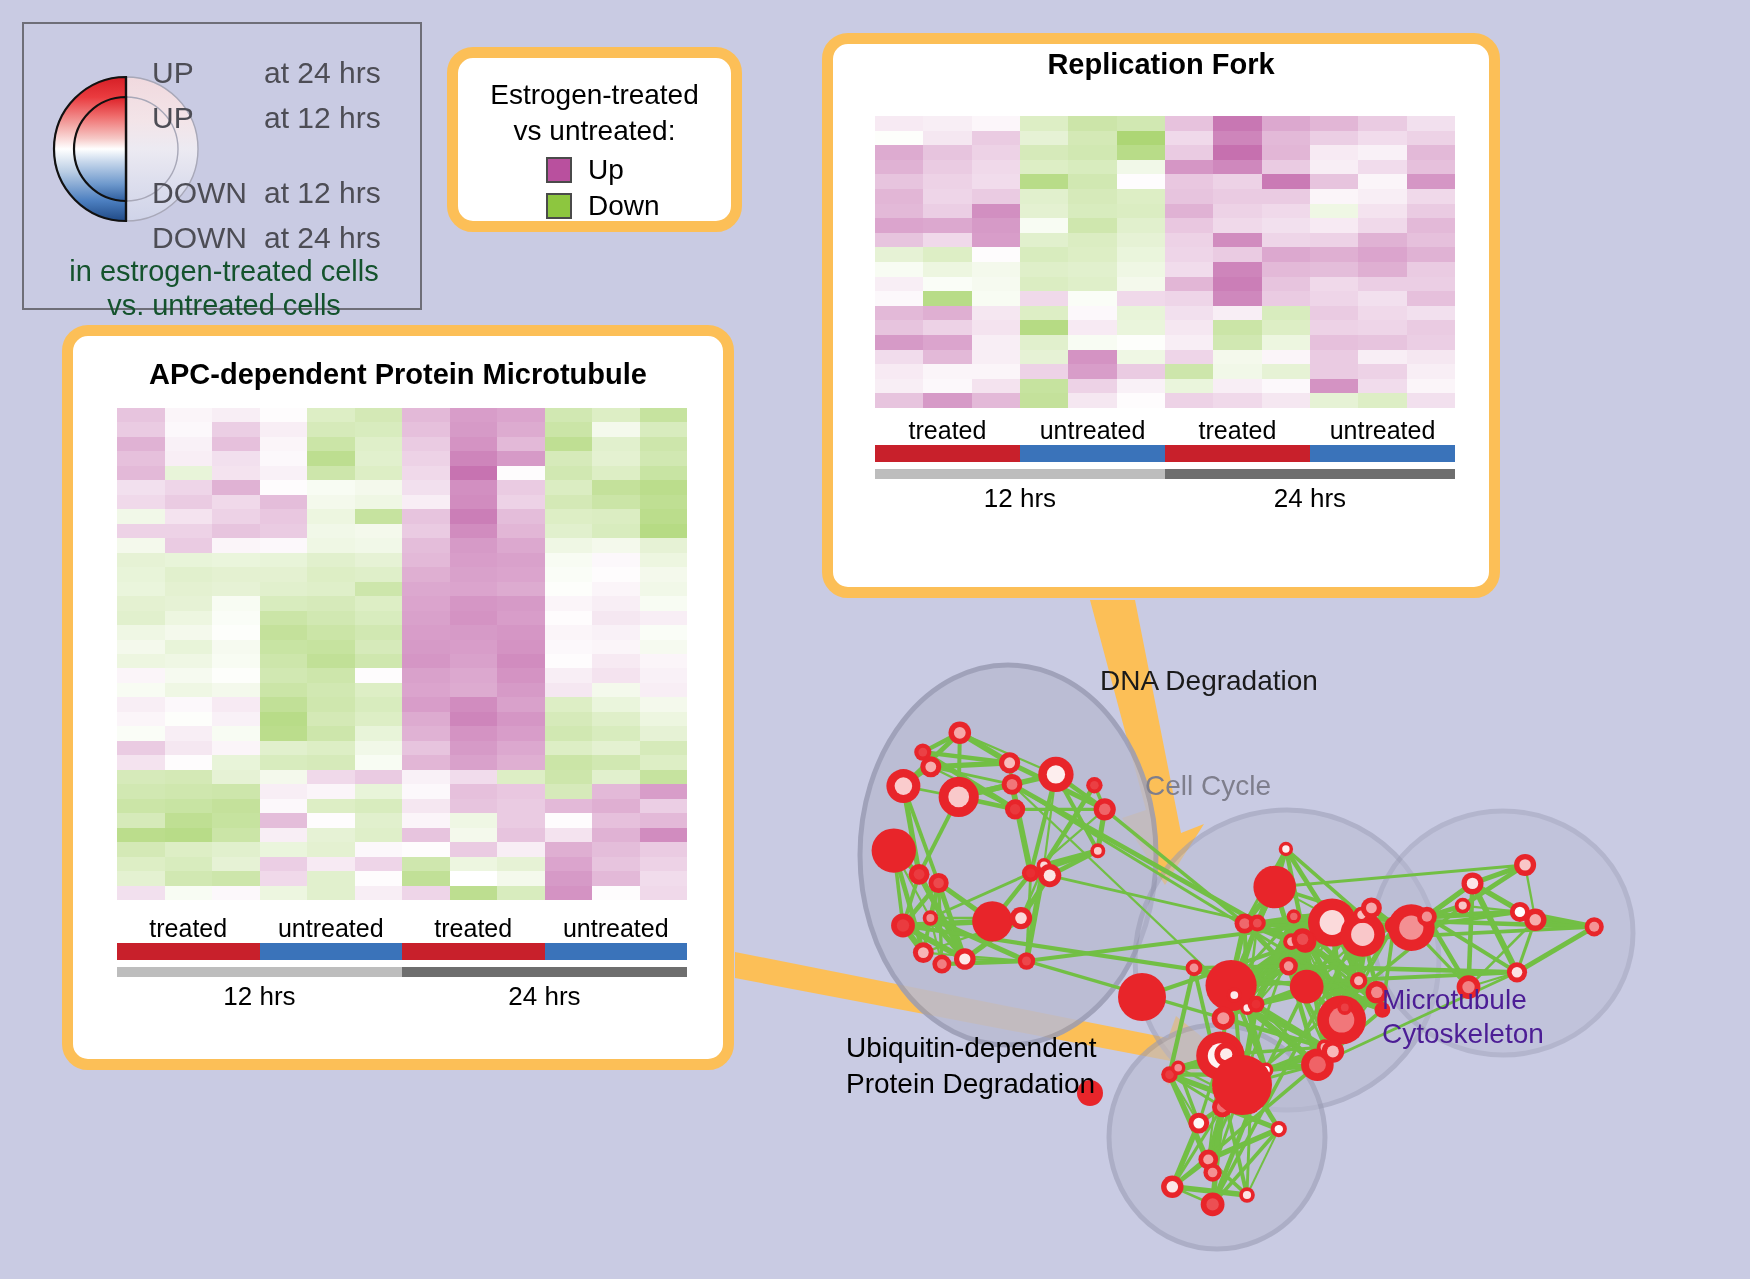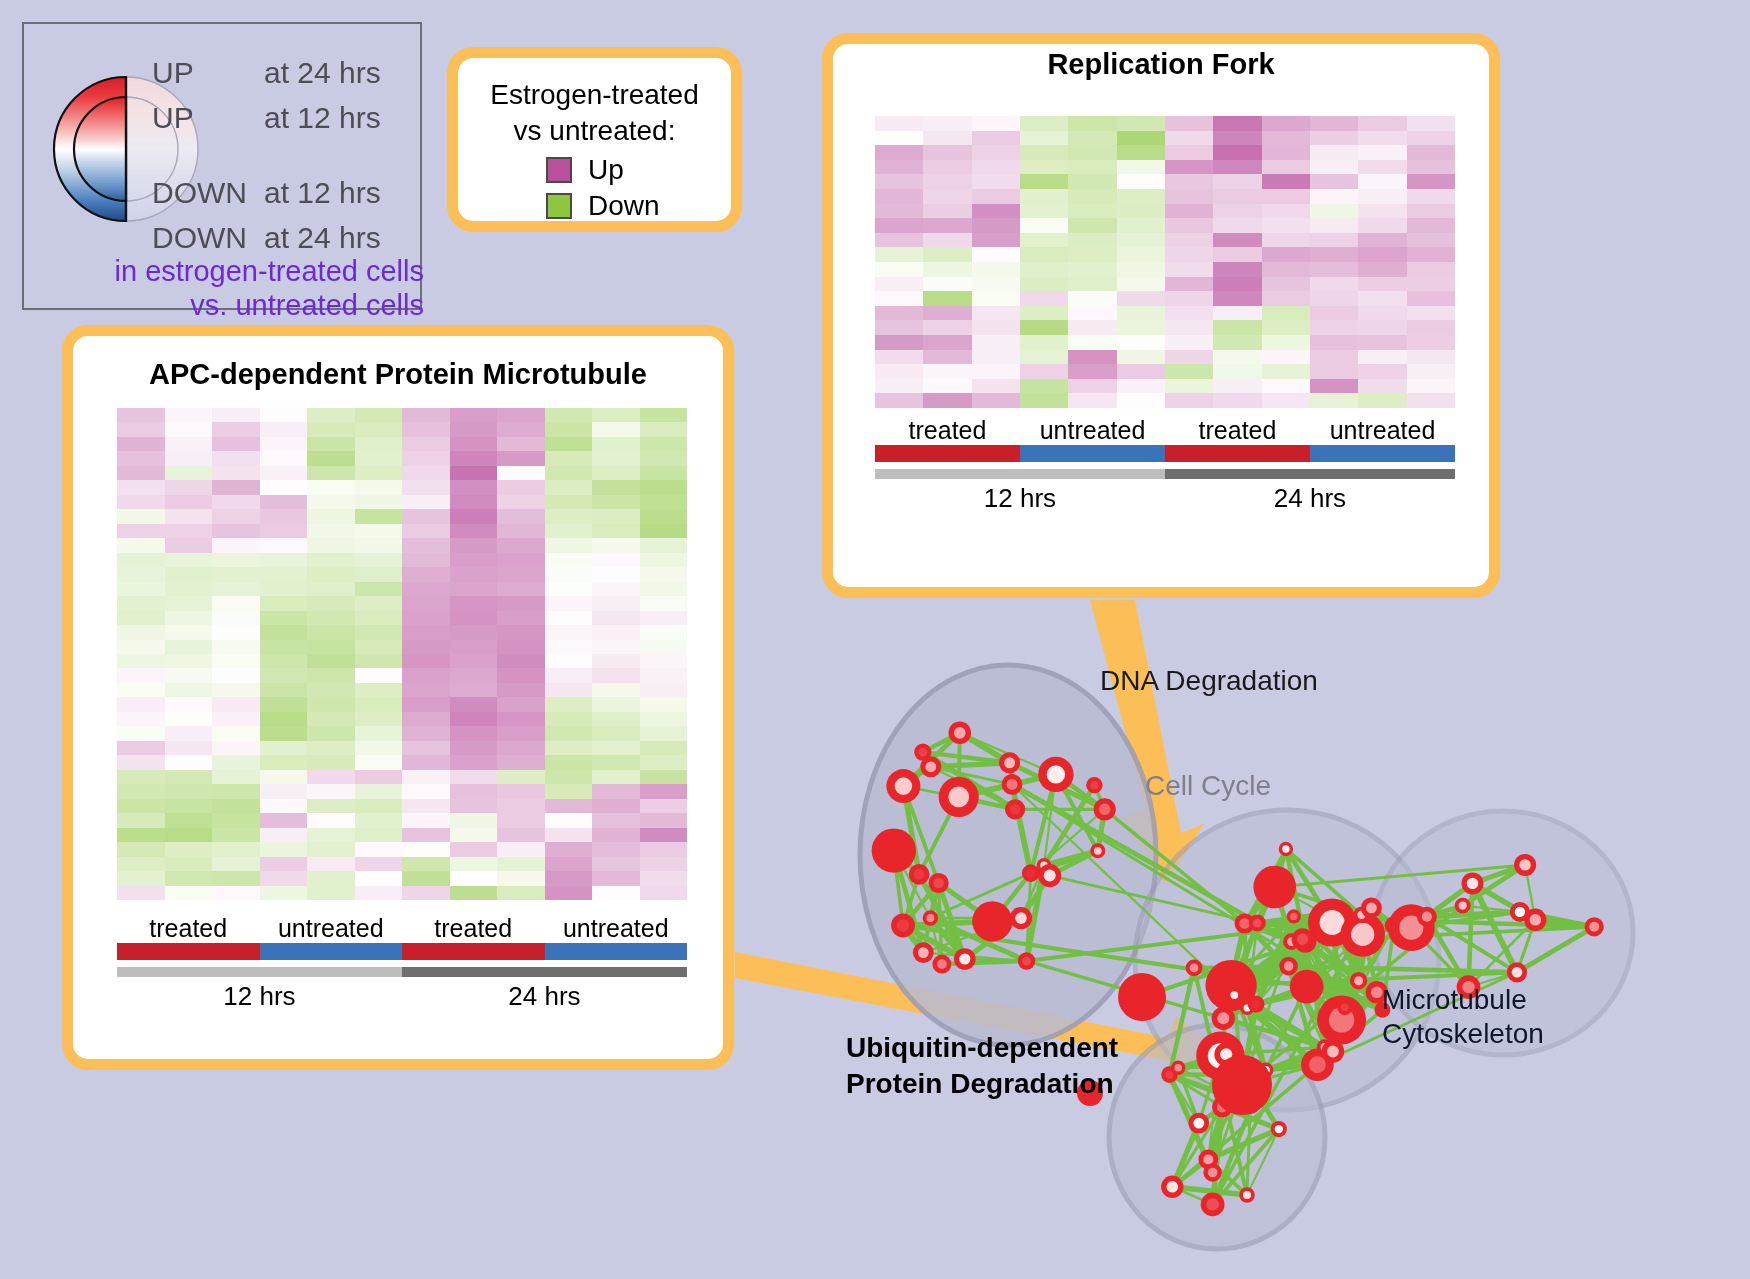--- a/index.html
+++ b/index.html
@@ -16,22 +16,22 @@
     position:absolute;left:22px;top:22px;width:400px;height:288px;
     background:#c9cbe3;border:2px solid #6e6e78;box-sizing:border-box;
   }
   #ring-legend .ring-wrap{position:absolute;left:28px;top:18px;width:148px;height:215px;}
   #ring-legend .rl-rows{position:absolute;left:128px;top:26px;width:266px;}
   .rl-row{display:flex;align-items:baseline;height:45px;}
   .rl-dir{width:112px;color:#4d4d55;font-size:30px;line-height:45px;}
   .rl-time{color:#4d4d55;font-size:30px;line-height:45px;}
   .rl-gap{height:30px;}
   #ring-legend .rl-foot{
-    position:absolute;left:0;top:230px;width:400px;text-align:right;
-    color:#6d28d9;font-size:29px;line-height:34px;
+    position:absolute;left:0;top:230px;width:400px;text-align:center;
+    color:#14532d;font-size:29px;line-height:34px;
   }
 
   
   .opanel{
     position:absolute;background:#ffffff;
     border:11px solid #fcbf57;border-radius:26px;box-sizing:border-box;
     box-shadow:0 0 0 0 transparent;
   }
   .panel-title{
     text-align:center;color:#000;font-size:29px;font-weight:bold;
@@ -58,22 +58,22 @@
   .cond-bar{display:grid;grid-template-columns:repeat(4,1fr);height:17px;}
   .time-bar{display:grid;grid-template-columns:repeat(2,1fr);height:10px;margin-top:7px;}
   .time-labels{display:grid;grid-template-columns:repeat(2,1fr);margin-top:4px;}
   .time-labels div{text-align:center;font-size:26px;color:#000;}
 
   
   #network{position:absolute;left:790px;top:615px;width:960px;height:664px;}
   .net-label{position:absolute;font-size:28px;white-space:pre;}
   #lbl-dna{left:310px;top:50px;color:#1a1a1a;}
   #lbl-cc{left:355px;top:155px;color:#7e7e8c;}
-  #lbl-mt{left:592px;top:368px;color:#0f172a;line-height:34px;}
-  #lbl-ub{left:56px;top:415px;color:#000;line-height:36px;font-weight:bold;}
+  #lbl-mt{left:592px;top:368px;color:#4c1d95;line-height:34px;}
+  #lbl-ub{left:56px;top:415px;color:#000;line-height:36px;}
 
   
   #arrows{position:absolute;left:0;top:0;width:1750px;height:1279px;pointer-events:none;}
 </style>
 </head>
 <body>
 
 <div class="stage">
 
   <div id="ring-legend">

